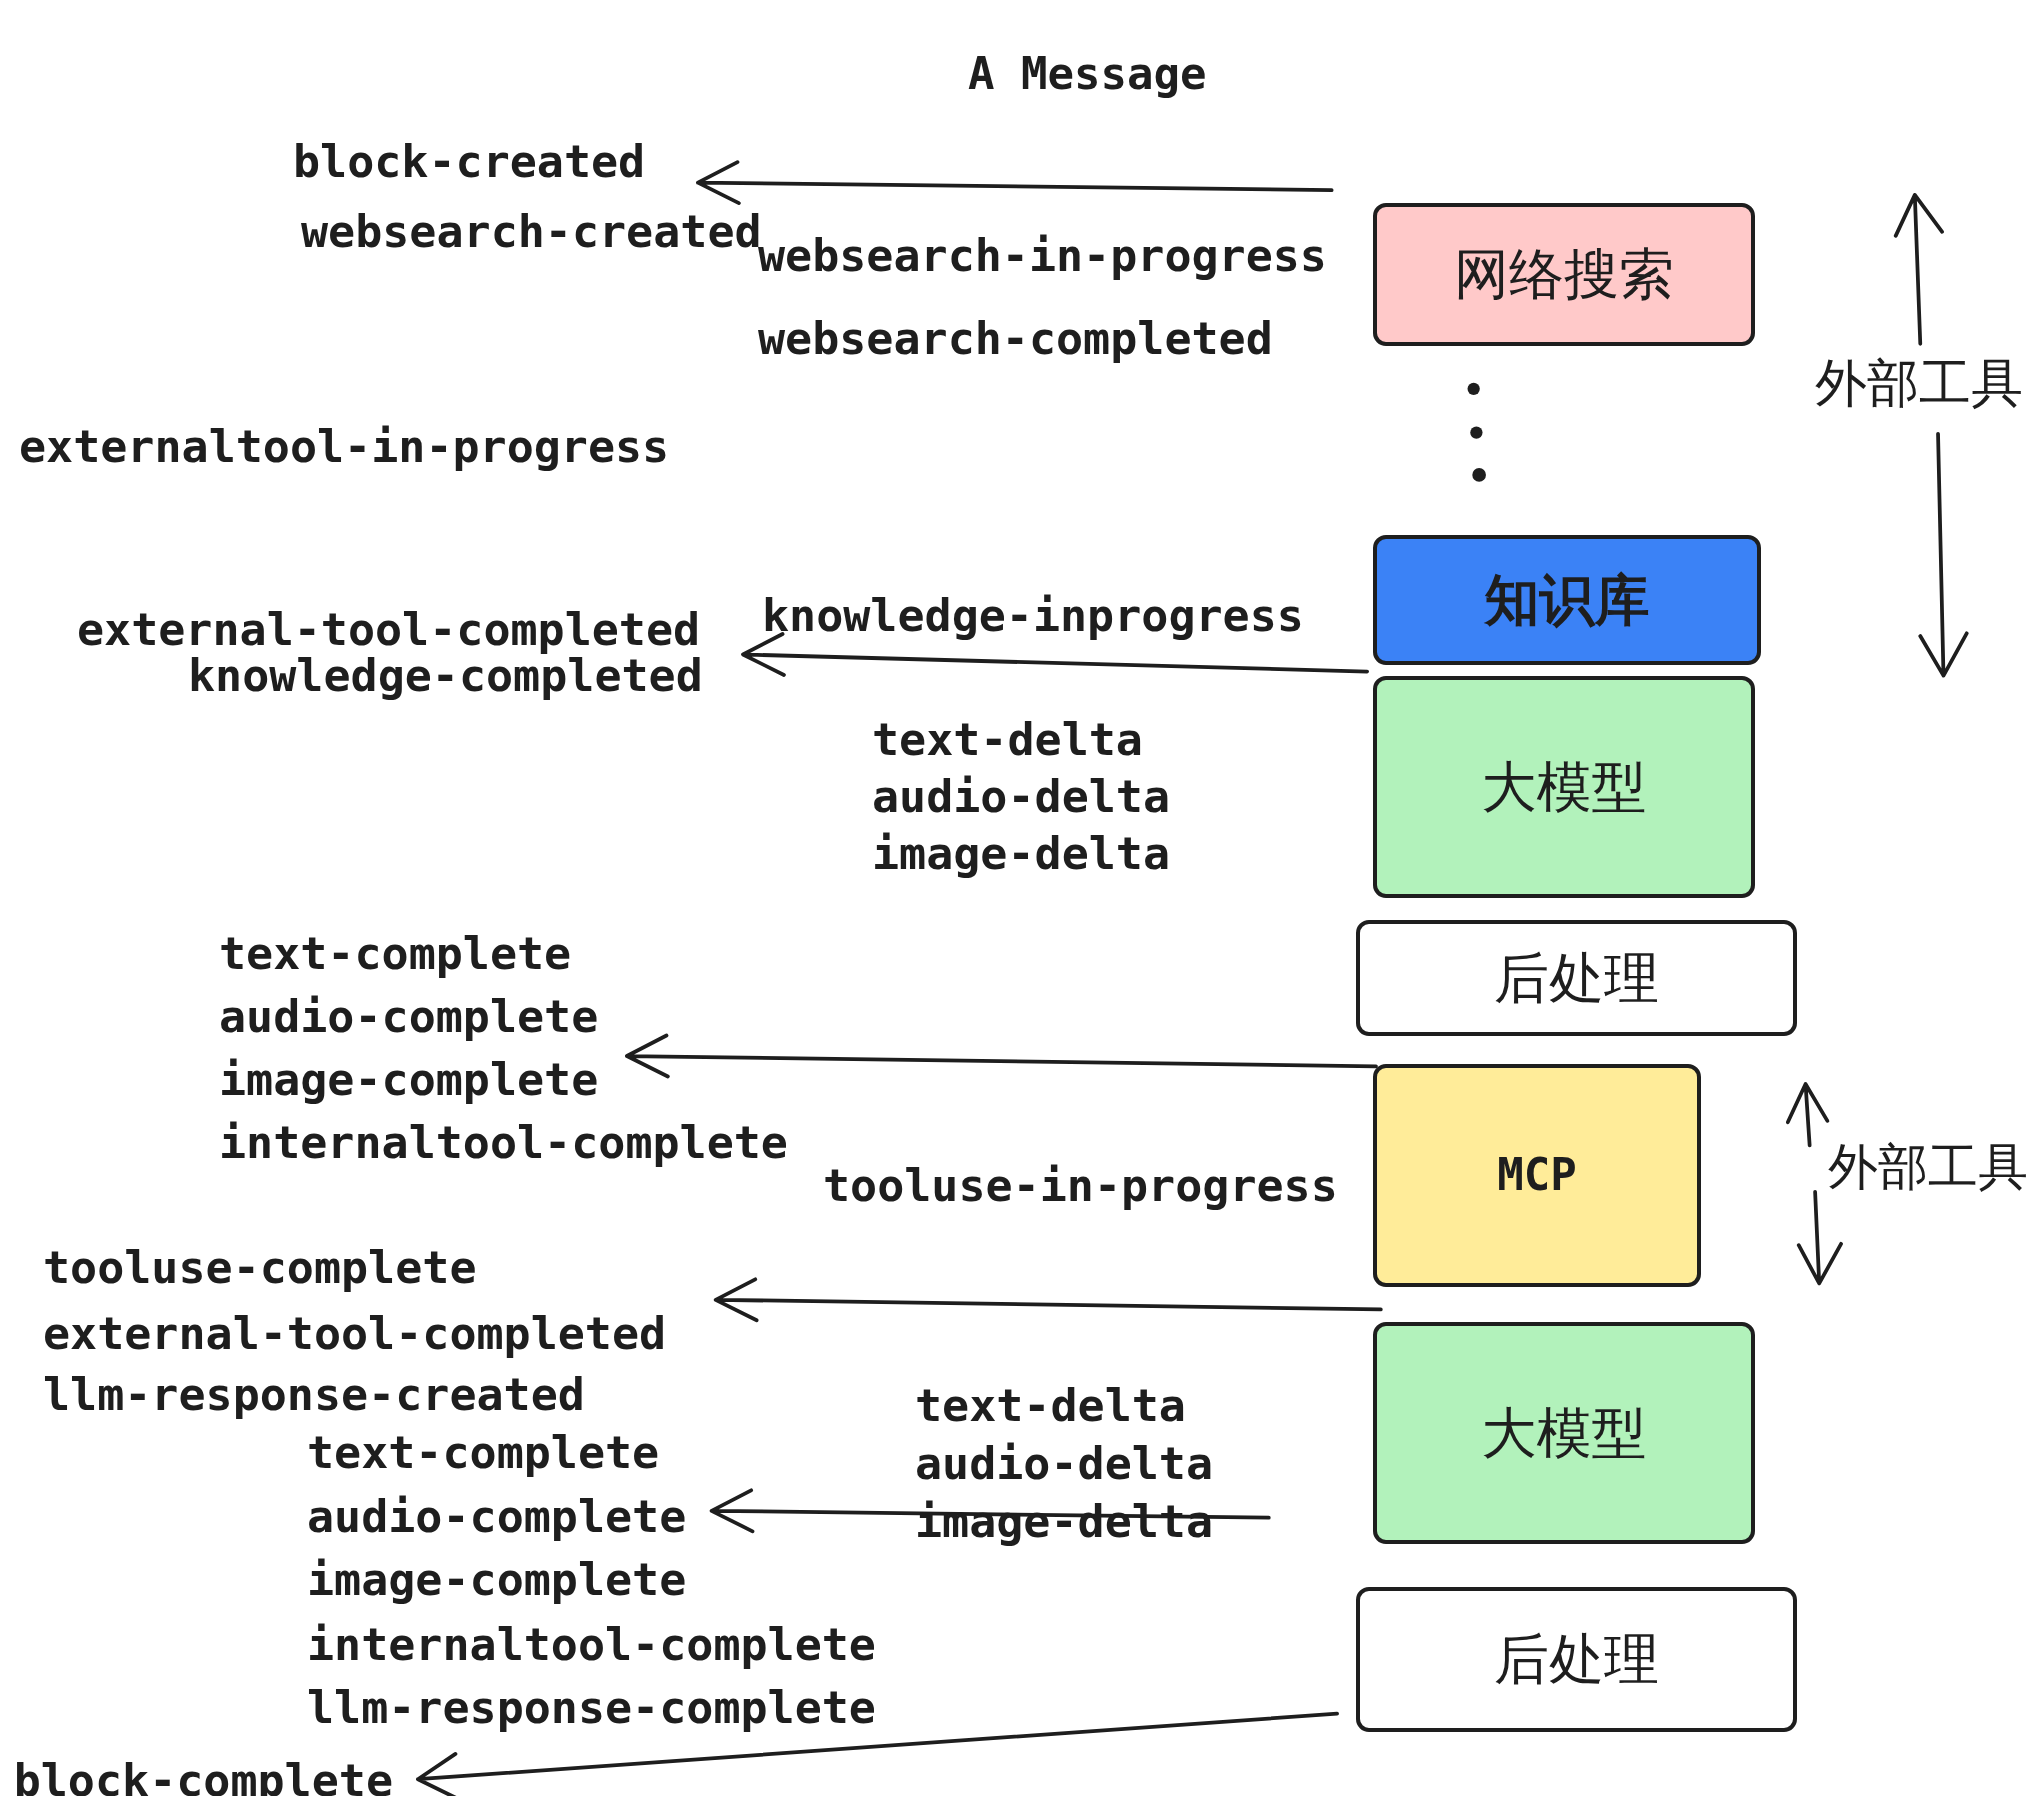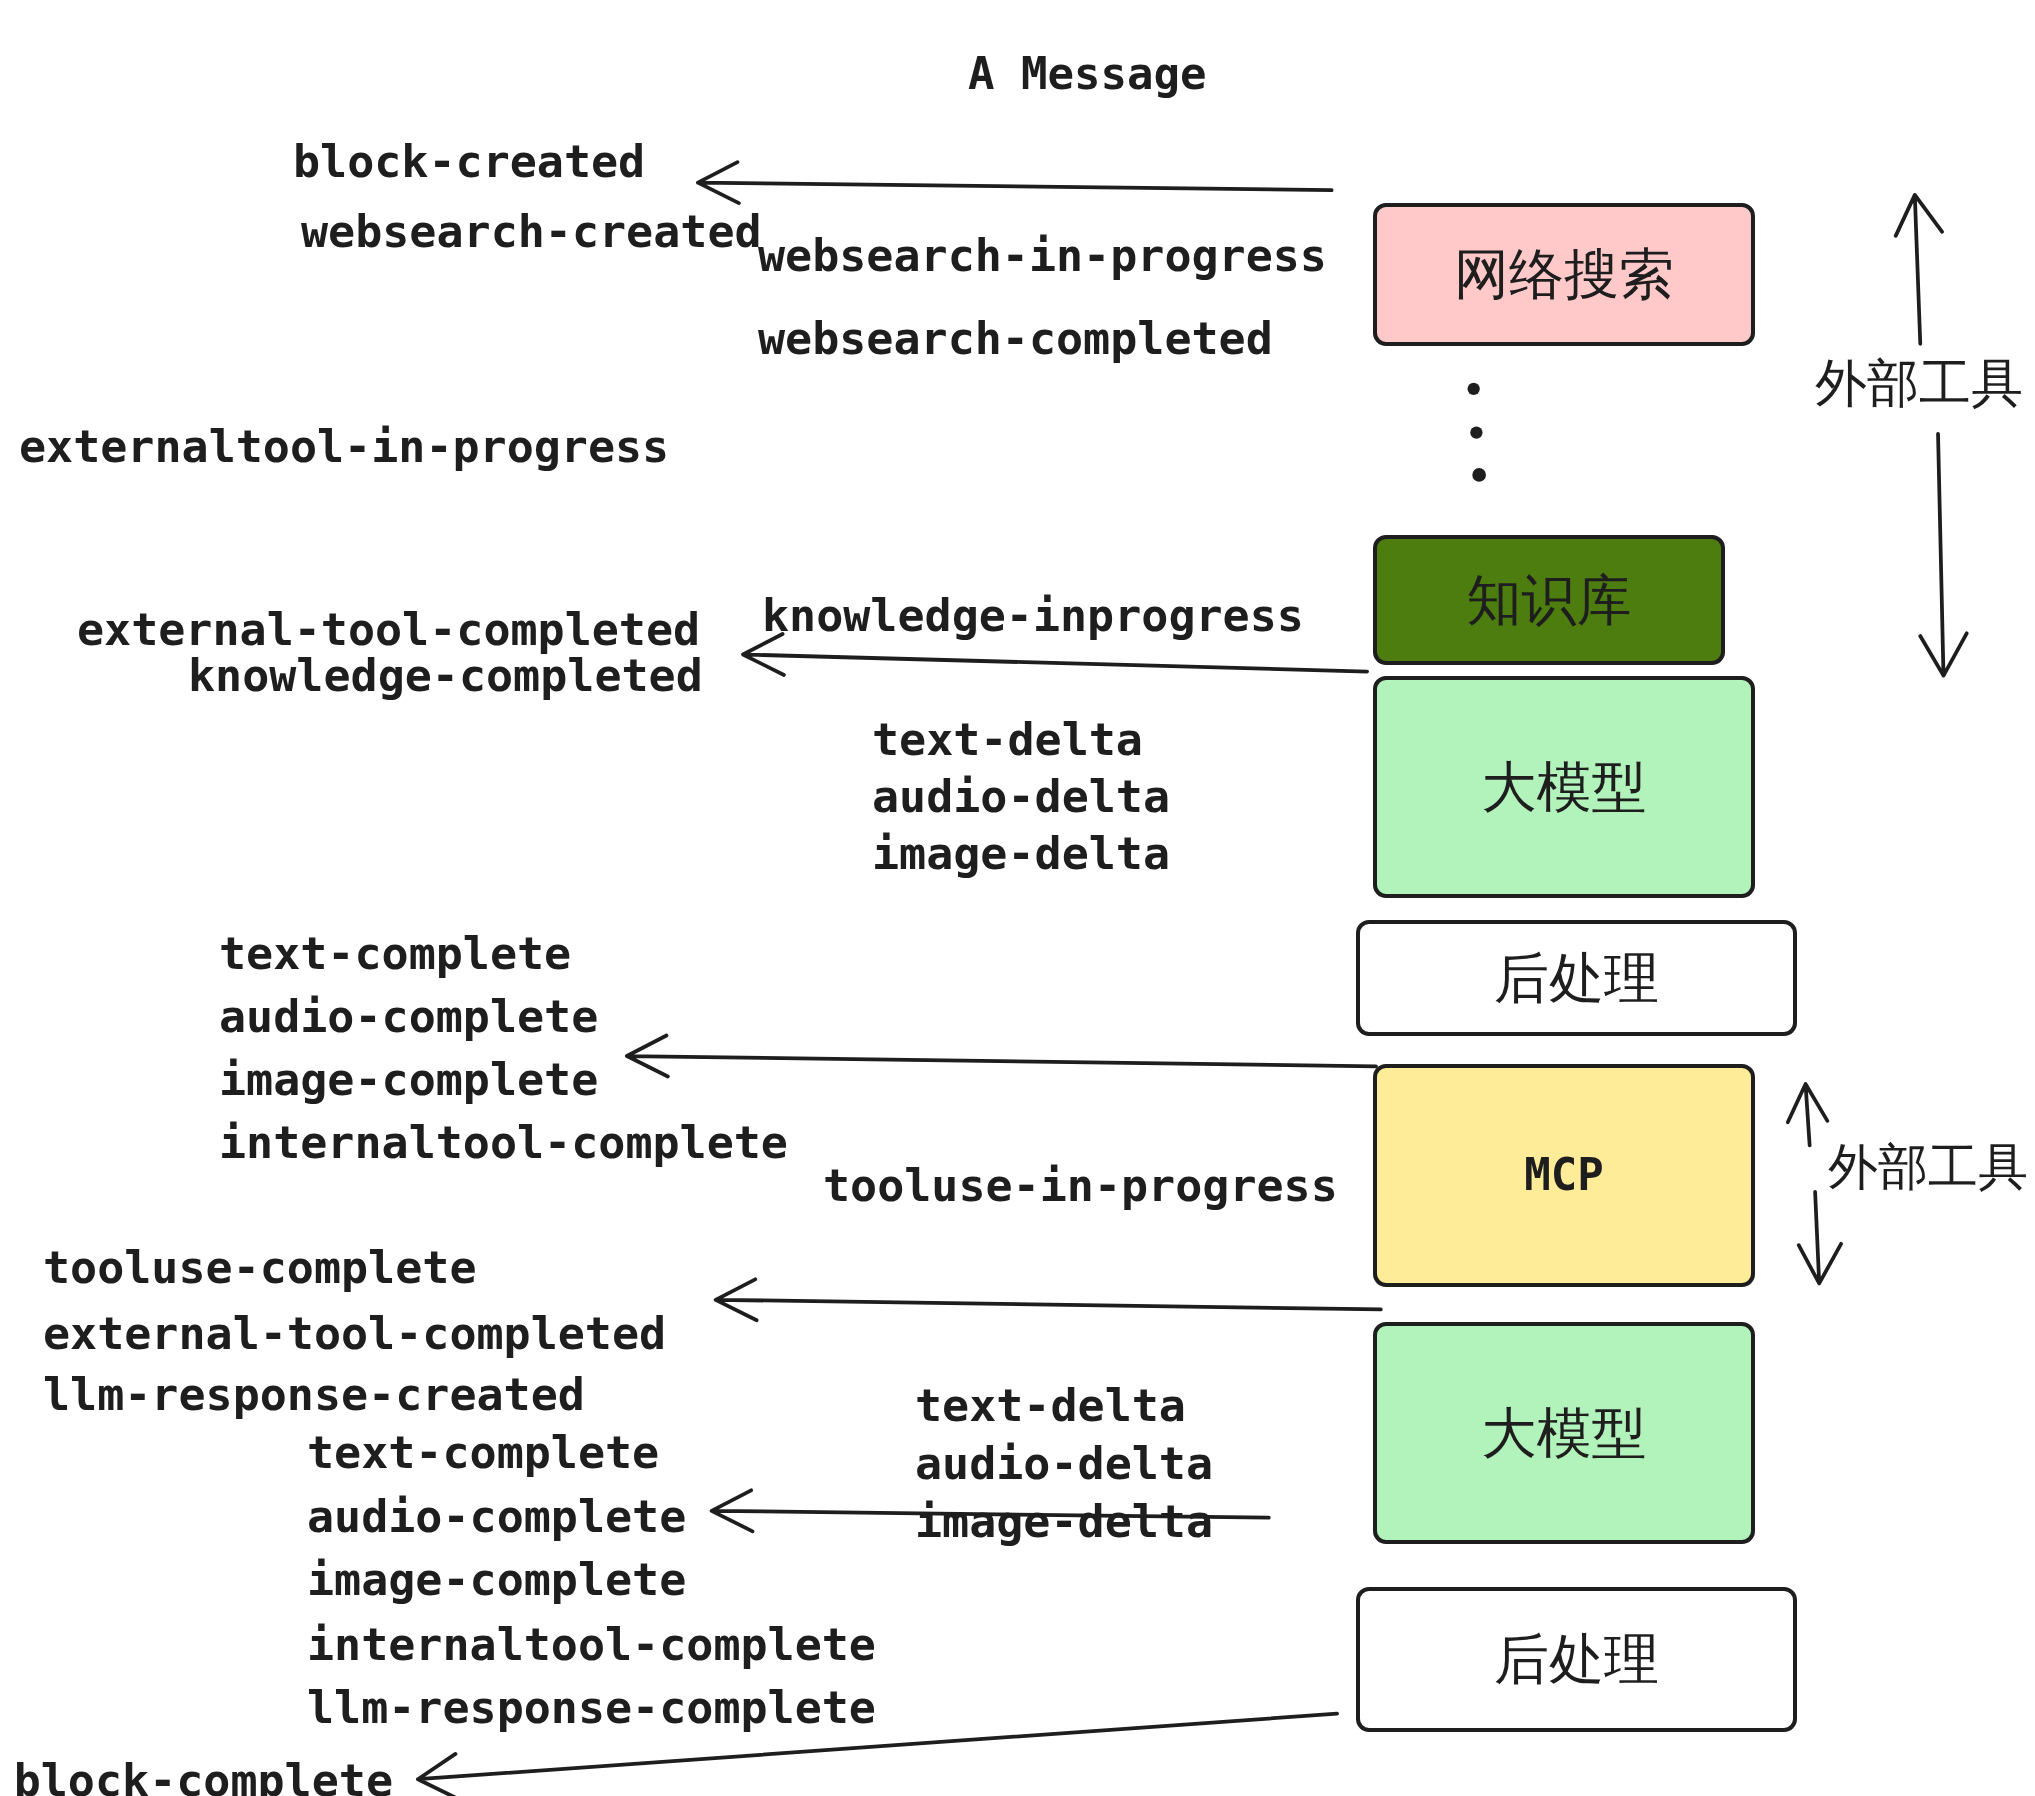--- a/index.html
+++ b/index.html
@@ -104,33 +104,33 @@
   <div class="ev" style="left:307px;top:1524px">image-complete</div>
   <div class="ev" style="left:307px;top:1589px">internaltool-complete</div>
   <div class="ev" style="left:307px;top:1652px">llm-response-complete</div>
 
   <div class="ev" style="left:13.7px;top:1725px">block-complete</div>
 
   <div class="box" style="left: 1373px; top: 172px; width: 382px; height: 143px; background: rgb(255, 201, 201);">
     <span>网络搜索</span>
   </div>
 
-  <div class="box" style="left: 1373px; top: 504px; width: 352px; height: 130px; background: #4d7c0f;">
+  <div class="box" style="left: 1373px; top: 504px; width: 388px; height: 130px; background: #3b82f6; font-weight: bold;">
     <span>知识库</span>
   </div>
 
   <div class="box" style="left: 1373px; top: 645px; width: 382px; height: 222px; background: rgb(178, 242, 187);">
     <span>大模型</span>
   </div>
 
   <div class="box" style="left: 1356px; top: 889px; width: 441px; height: 116px; background: rgb(255, 255, 255);">
     <span>后处理</span>
   </div>
 
-  <div class="box mono" style="left: 1373px; top: 1033px; width: 382px; height: 223px; background: rgb(255, 236, 153);">
+  <div class="box mono" style="left: 1373px; top: 1033px; width: 328px; height: 223px; background: rgb(255, 236, 153);">
     <span>MCP</span>
   </div>
 
   <div class="box" style="left: 1373px; top: 1291px; width: 382px; height: 222px; background: rgb(178, 242, 187);">
     <span>大模型</span>
   </div>
 
   <div class="box" style="left: 1356px; top: 1556px; width: 441px; height: 145px; background: rgb(255, 255, 255);">
     <span>后处理</span>
   </div>

